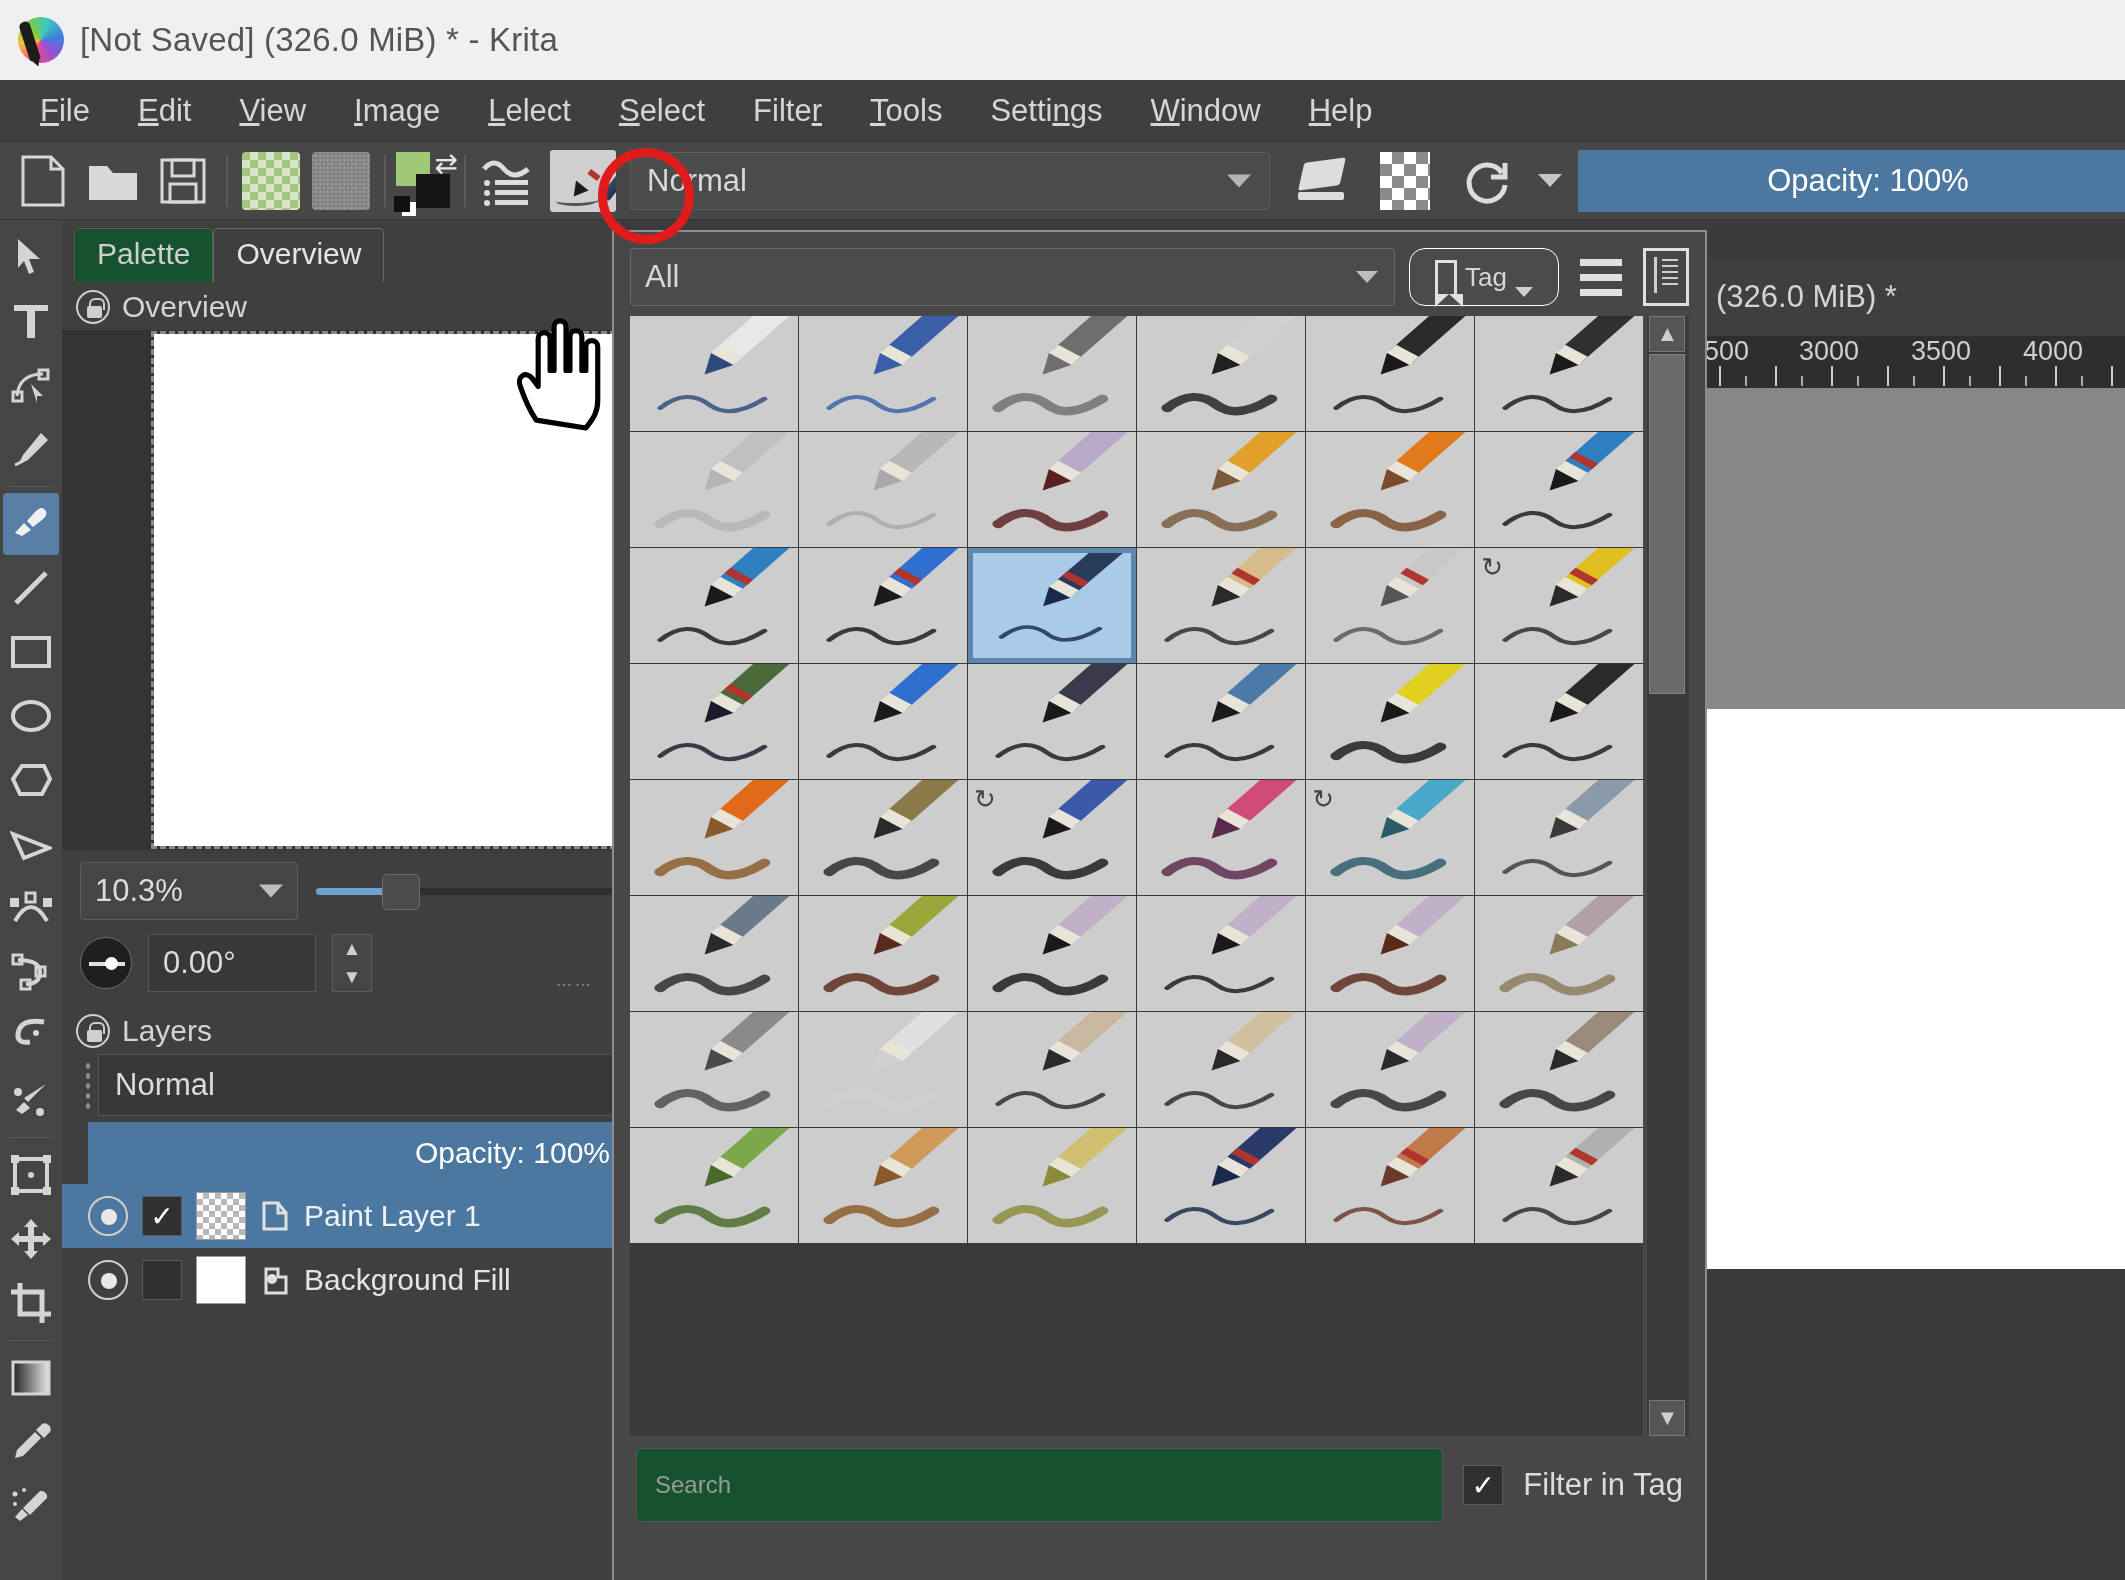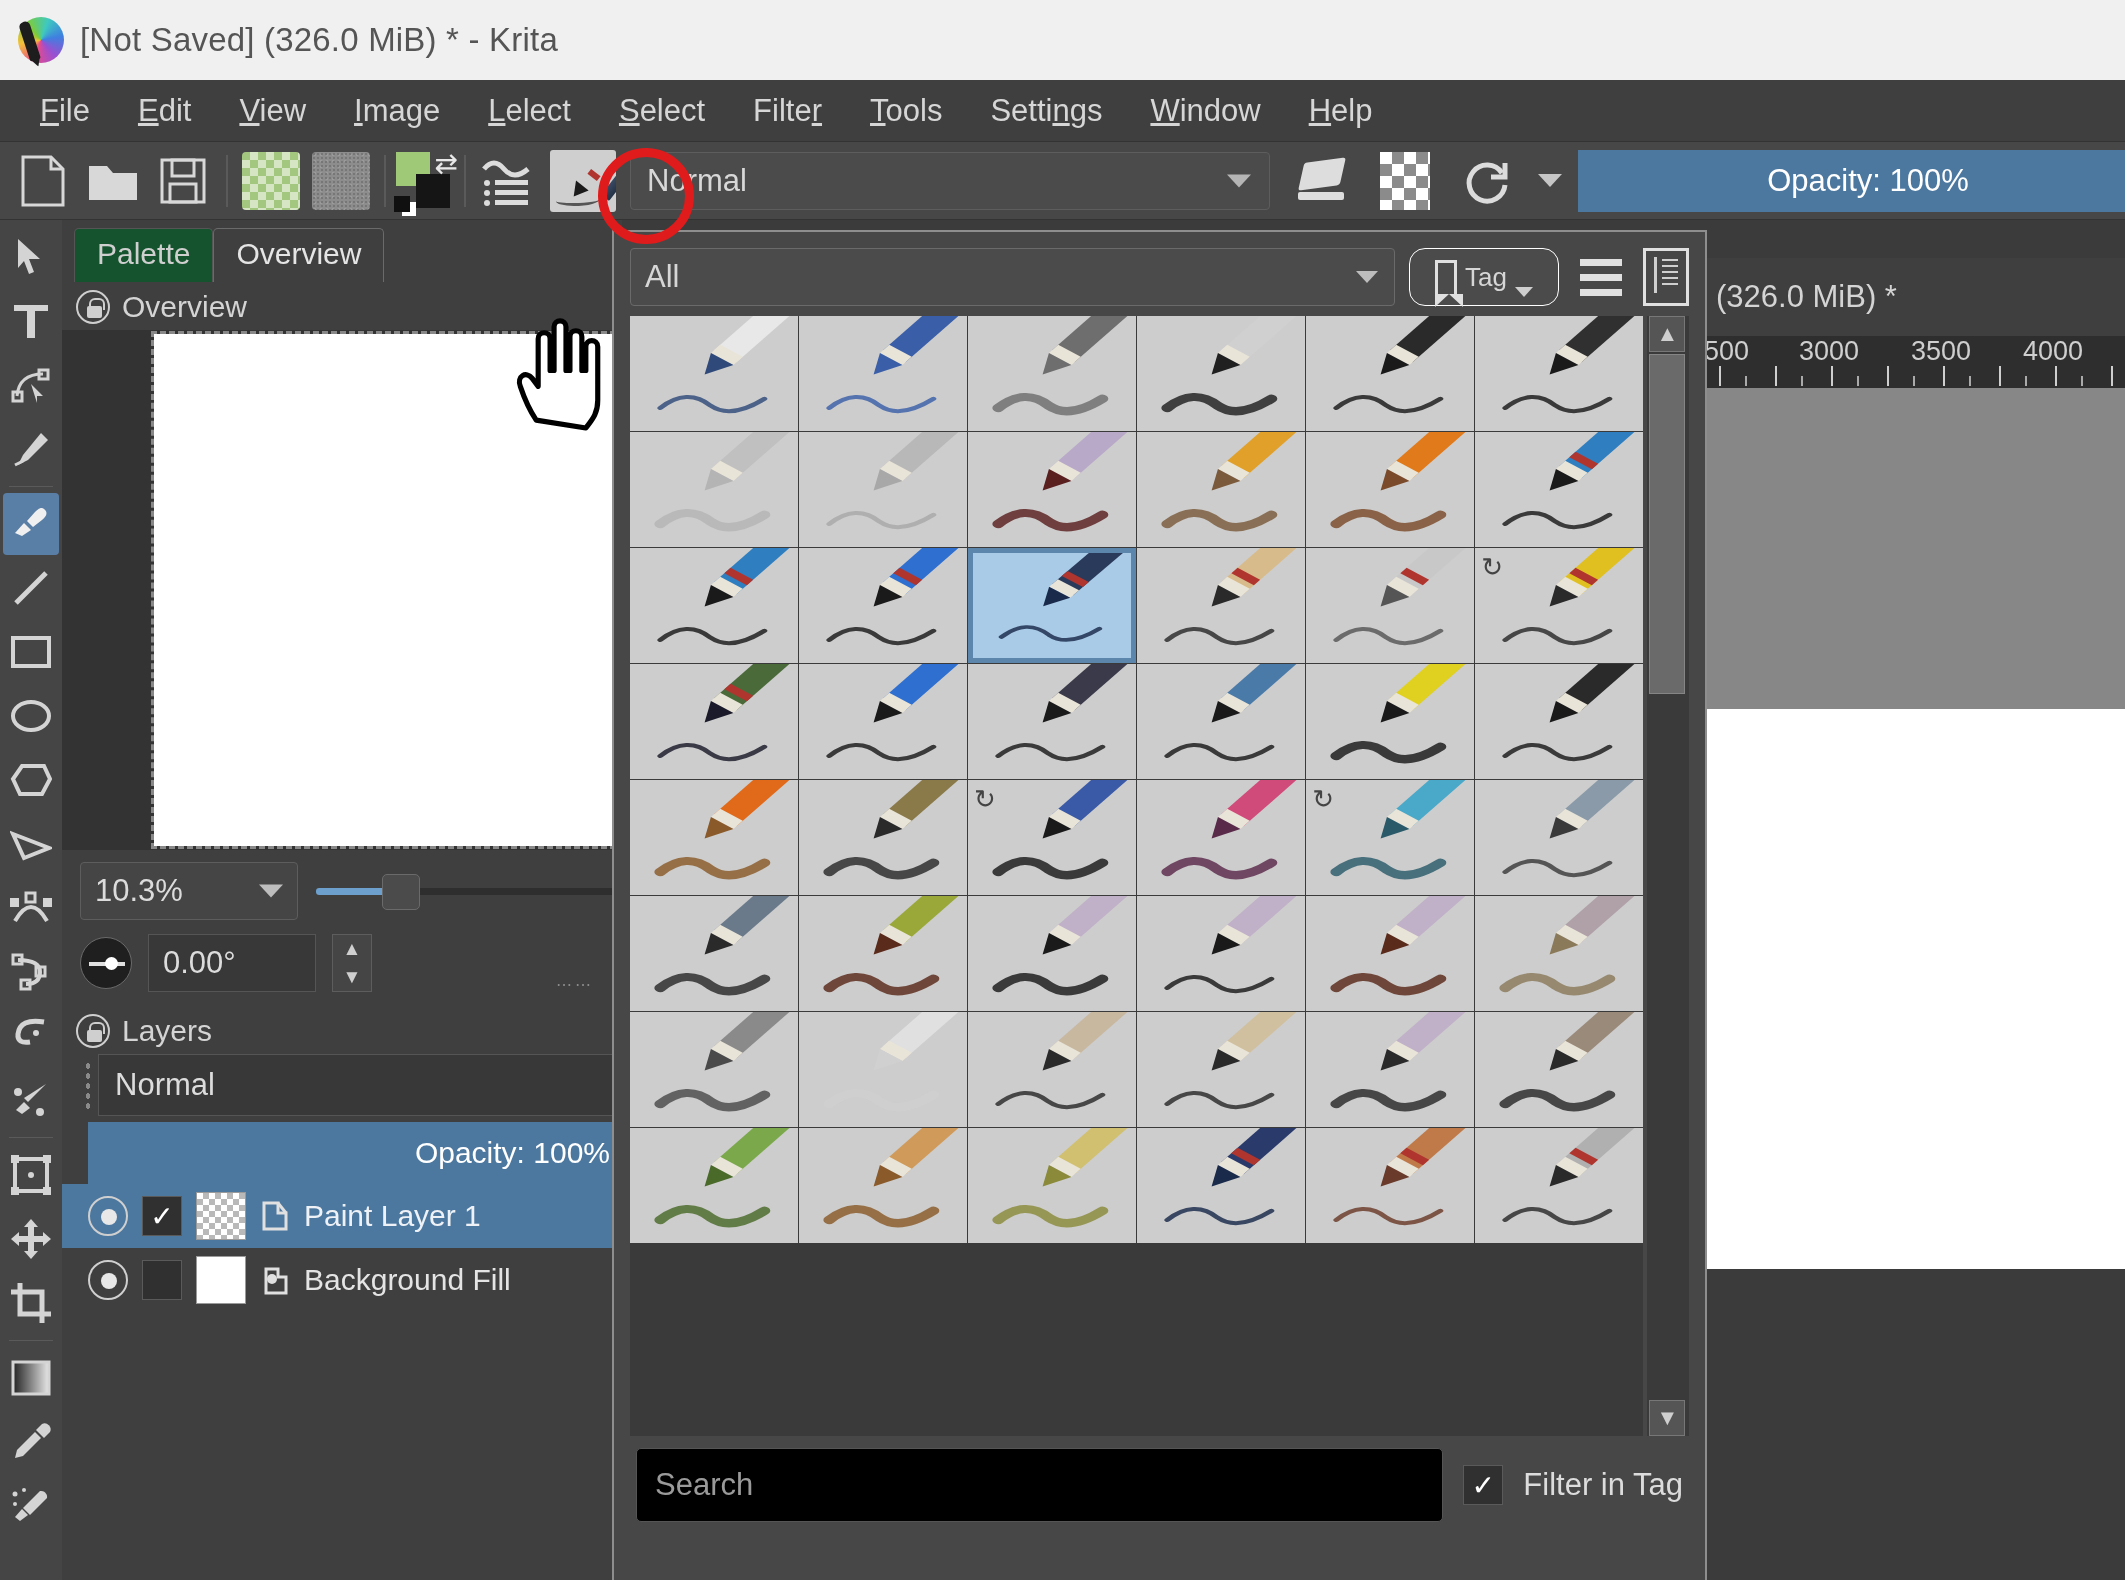--- a/index.html
+++ b/index.html
@@ -270,22 +270,22 @@
   .cell.sel .inner{width:100%;height:100%;background:#a9cbe8;position:relative;overflow:hidden;}
 
   .vscroll{width:42px;background:#3a3a3a;margin-left:4px;position:relative;}
   .vscroll .up,.vscroll .dn{
     position:absolute;left:2px;width:36px;height:36px;background:#555;border:1px solid #777;
     display:flex;align-items:center;justify-content:center;color:#cfcfcf;font-size:22px;}
   .vscroll .up{top:0;} .vscroll .dn{bottom:0;}
   .vscroll .thumbbar{position:absolute;left:2px;top:38px;width:36px;height:340px;background:#6a6a6a;border:1px solid #858585;}
 
   .popup-bottom{display:flex;align-items:center;gap:20px;padding:12px 22px 0 22px;}
-  .searchbox{flex:1;height:74px;background:#000000;border:1px solid #555;border-radius:5px;
-    display:flex;align-items:center;padding-left:18px;color:#9a9a9a;font-size:31px;}
+  .searchbox{flex:1;height:74px;background:#14532d;border:1px solid #555;border-radius:5px;
+    display:flex;align-items:center;padding-left:18px;color:#9a9a9a;font-size:24px;}
   .fchk{width:40px;height:40px;background:#303030;border:1px solid #5a5a5a;display:flex;align-items:center;justify-content:center;color:#fff;font-size:28px;flex:none;}
   .flabel{font-size:31px;color:#dcdcdc;}
 
   
   .handcursor{position:absolute;left:508px;top:297px;z-index:70;pointer-events:none;}
 </style>
 </head>
 <body>
 
 <div id="app">

